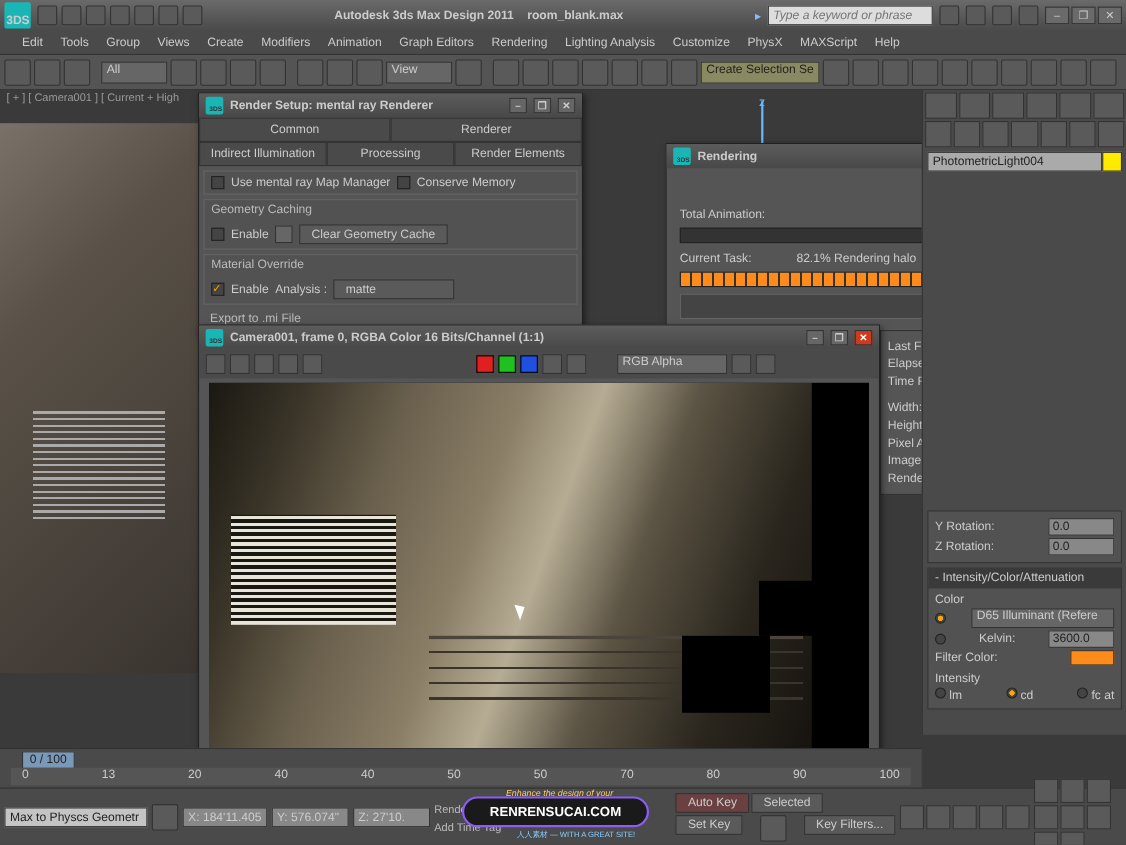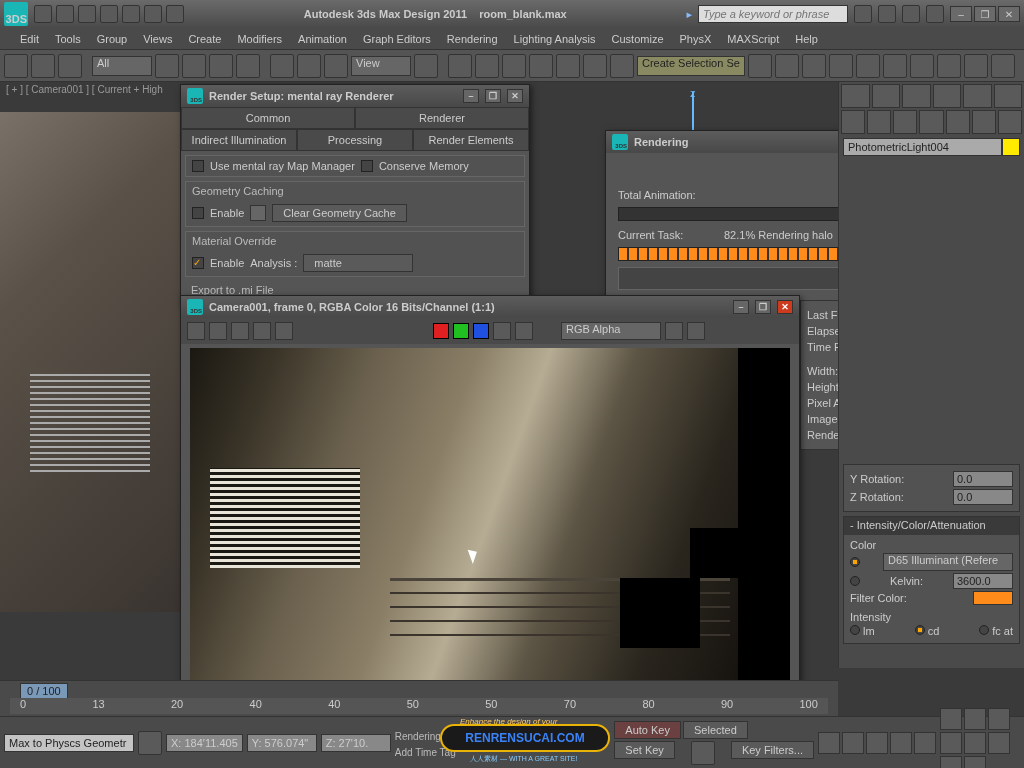--- a/index.html
+++ b/index.html
@@ -81,21 +81,21 @@
 .radio { width: 10px; height: 10px; border-radius: 50%; background: #444; border: 1px solid #222; display: inline-block; }
 .radio.on { background: radial-gradient(#ffa500 40%,#444 45%); }
 
 .timeline { position: absolute; bottom: 52px; left: 0; right: 186px; height: 36px; background: #4a4a4a; border-top: 1px solid #333; }
 .frame-ind { position: absolute; top: 2px; left: 20px; background: #7a98b8; color: #222; padding: 1px 6px; border: 1px solid #333; }
 .ruler { position: absolute; bottom: 2px; left: 10px; right: 10px; height: 16px; background: #555; display: flex; justify-content: space-between; padding: 0 10px; font-size: 9px; color: #ccc; }
 .status-bar { position: absolute; bottom: 0; left: 0; right: 0; height: 52px; background: #4a4a4a; border-top: 1px solid #333; display: flex; align-items: center; gap: 4px; padding: 2px 4px; }
 .status-input { height: 18px; background: #c4c4c4; color: #222; border: 1px solid #333; padding: 0 4px; }
 .coord-box { height: 18px; background: #888; border: 1px solid #333; padding: 0 4px; display: flex; align-items: center; min-width: 70px; }
 .play-btn { width: 22px; height: 22px; background: #5a5a5a; border: 1px solid #333; }
-.logo { position: absolute; bottom: 16px; left: 440px; width: 170px; height: 28px; background: #1a1a1a; border-radius: 14px; display: flex; align-items: center; justify-content: center; color: #3b82f6; font-weight: bold; font-size: 12px; border: 2px solid #eab308; }
+.logo { position: absolute; bottom: 16px; left: 420px; width: 170px; height: 28px; background: #1a1a1a; border-radius: 14px; display: flex; align-items: center; justify-content: center; color: #ffffff; font-weight: bold; font-size: 12px; border: 2px solid #8b5cf6; }
 .logo-sub { position: absolute; bottom: 4px; left: 470px; font-size: 7px; color: #8cf; }
 </style>
 </head>
 <body>
 
 <div class="titlebar">
   <div class="app-icon">
       <span>3DS</span>
     </div>
   <div class="mini-tools">

